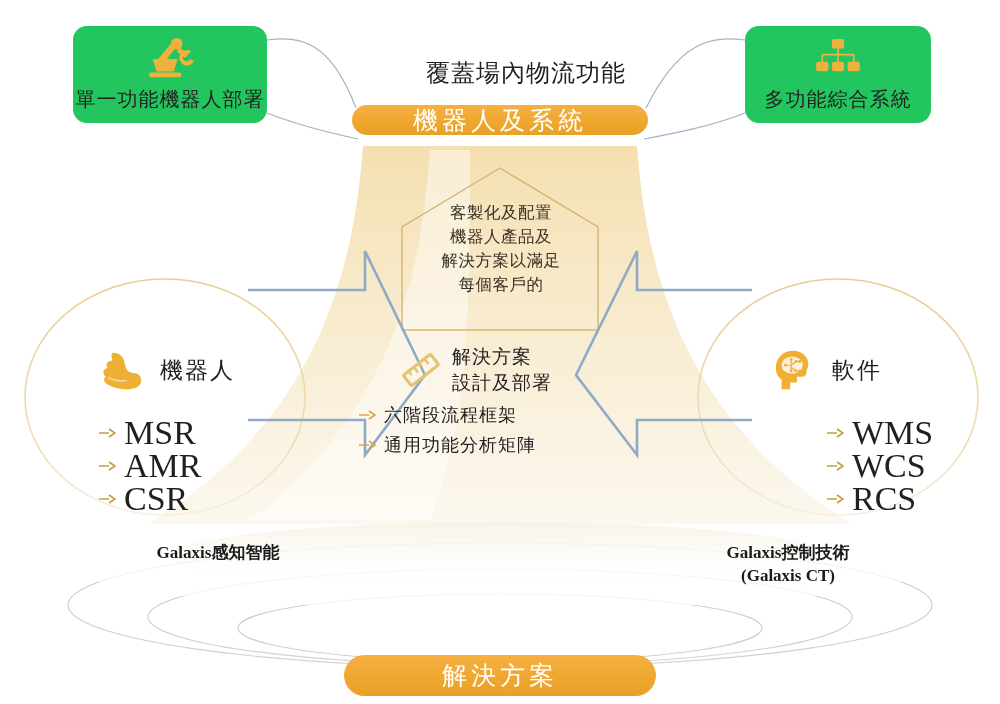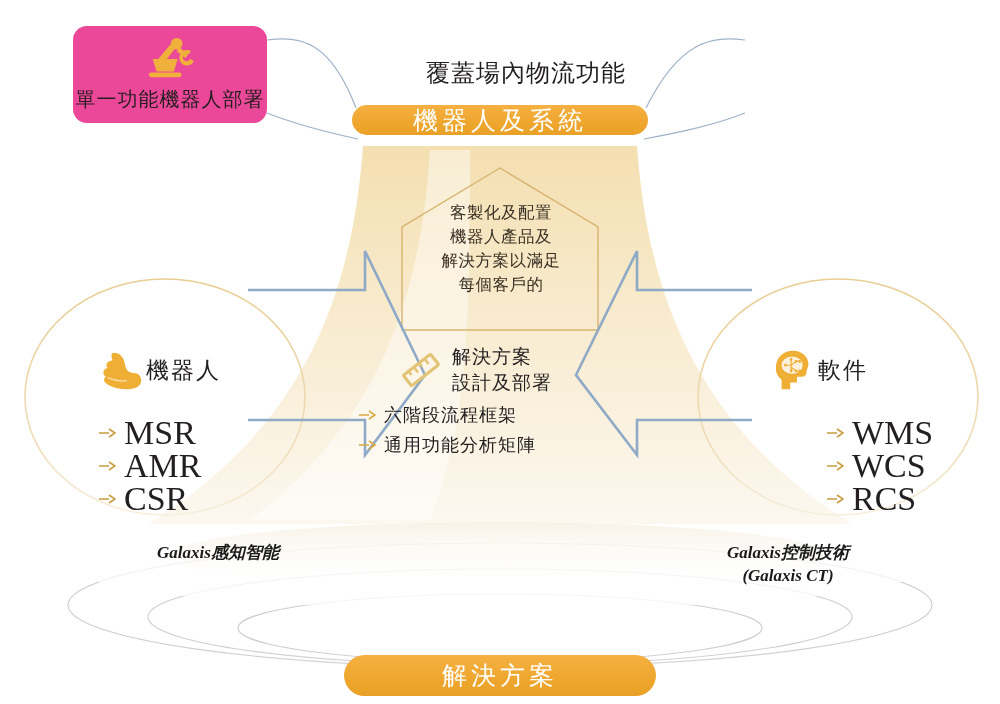--- a/index.html
+++ b/index.html
@@ -8,21 +8,21 @@
     background:#ffffff;
     font-family:"Liberation Sans","DejaVu Sans",sans-serif;
     overflow:hidden;
   }
   #stage{position:relative;width:1000px;height:704px;background:#fff;}
   #bg{position:absolute;left:0;top:0;width:1000px;height:704px;}
 
   
   .topbox{
     position:absolute;
-    background:#ec4899;
+    background:#22c55e;
     border-radius:14px;
     display:flex;flex-direction:column;
     align-items:center;justify-content:center;
     box-sizing:border-box;
   }
   .topbox .lbl{
     font-size:20px;color:#231f20;font-weight:400;
     letter-spacing:1px;white-space:nowrap;
   }
   #box-left{left:73px;top:26px;width:194px;height:97px;}
@@ -66,21 +66,21 @@
   #center-bullets{position:absolute;left:358px;top:400px;width:230px;}
   #center-bullets .bi{
     display:flex;align-items:center;font-size:18px;color:#231f20;
     line-height:30px;letter-spacing:1px;white-space:nowrap;
   }
 
   
   .side-head{position:absolute;display:flex;align-items:center;}
   .side-head .sicon{width:46px;height:46px;flex:0 0 46px;}
   .side-head .stxt{
-    font-size:23px;color:#231f20;letter-spacing:2px;
+    margin-left:14px;font-size:23px;color:#231f20;letter-spacing:2px;
     white-space:nowrap;
   }
   #left-head{left:100px;top:347px;}
   #right-head{left:772px;top:347px;}
 
   .side-list{position:absolute;}
   .side-list .bi{
     display:flex;align-items:center;
     font-family:"Liberation Serif","DejaVu Serif",serif;
     font-size:34px;color:#231f20;line-height:33px;white-space:nowrap;
@@ -91,21 +91,21 @@
   
   .bullet{
     flex:0 0 auto;width:18px;height:12px;margin-right:8px;
     display:inline-block;
   }
 
   
   .elabel{
     position:absolute;text-align:center;color:#1a1a1a;
     font-family:"Liberation Serif","DejaVu Serif",serif;
-    font-size:17px;font-weight:bold;line-height:23px;white-space:nowrap;font-style:italic;
+    font-size:17px;font-weight:bold;line-height:23px;white-space:nowrap;
   }
   #lab-pi{left:118px;top:541px;width:200px;}
   #lab-ct{left:688px;top:541px;width:200px;}
   #lab-ci{left:400px;top:582px;width:200px;}
 </style>
 </head>
 <body>
 
 <div id="stage">
 
@@ -171,20 +171,32 @@
         <path d="M14 24 h26 l-4 13 H18 Z"></path>
         <path d="M18 26 L34 7 l5 4 L24 30 Z"></path>
         <circle cx="39" cy="8" r="6"></circle>
         <path d="M42 12 l9 7 -3 4 -9 -7 Z"></path>
         <path d="M54 16 a8 8 0 1 0 3 10 l-4 -2 a4 4 0 1 1 -1.4 -5 Z"></path>
       </g>
     </svg>
     <span class="lbl">單一功能機器人部署</span>
   </div>
 
+  <div class="topbox" id="box-right">
+    <svg class="topicon" viewBox="0 0 64 48" width="56" height="44">
+      <g fill="#EFB13C" stroke="#EFB13C" stroke-width="2">
+        <rect x="26" y="2" width="12" height="9" rx="1.5"></rect>
+        <path d="M32 11 v8 M14 19 h36 M14 19 v9 M32 19 v9 M50 19 v9" fill="none"></path>
+        <rect x="8" y="28" width="12" height="9" rx="1.5"></rect>
+        <rect x="26" y="28" width="12" height="9" rx="1.5"></rect>
+        <rect x="44" y="28" width="12" height="9" rx="1.5"></rect>
+      </g>
+    </svg>
+    <span class="lbl">多功能綜合系統</span>
+  </div>
 
   <div class="cap" id="cap-top">覆蓋場內物流功能</div>
   <div class="pill" id="pill-top">機器人及系統</div>
 
   <div id="house-text">
     <div>客製化及配置</div>
     <div>機器人產品及</div>
     <div>解決方案以滿足</div>
     <div>每個客戶的</div>
   </div>

